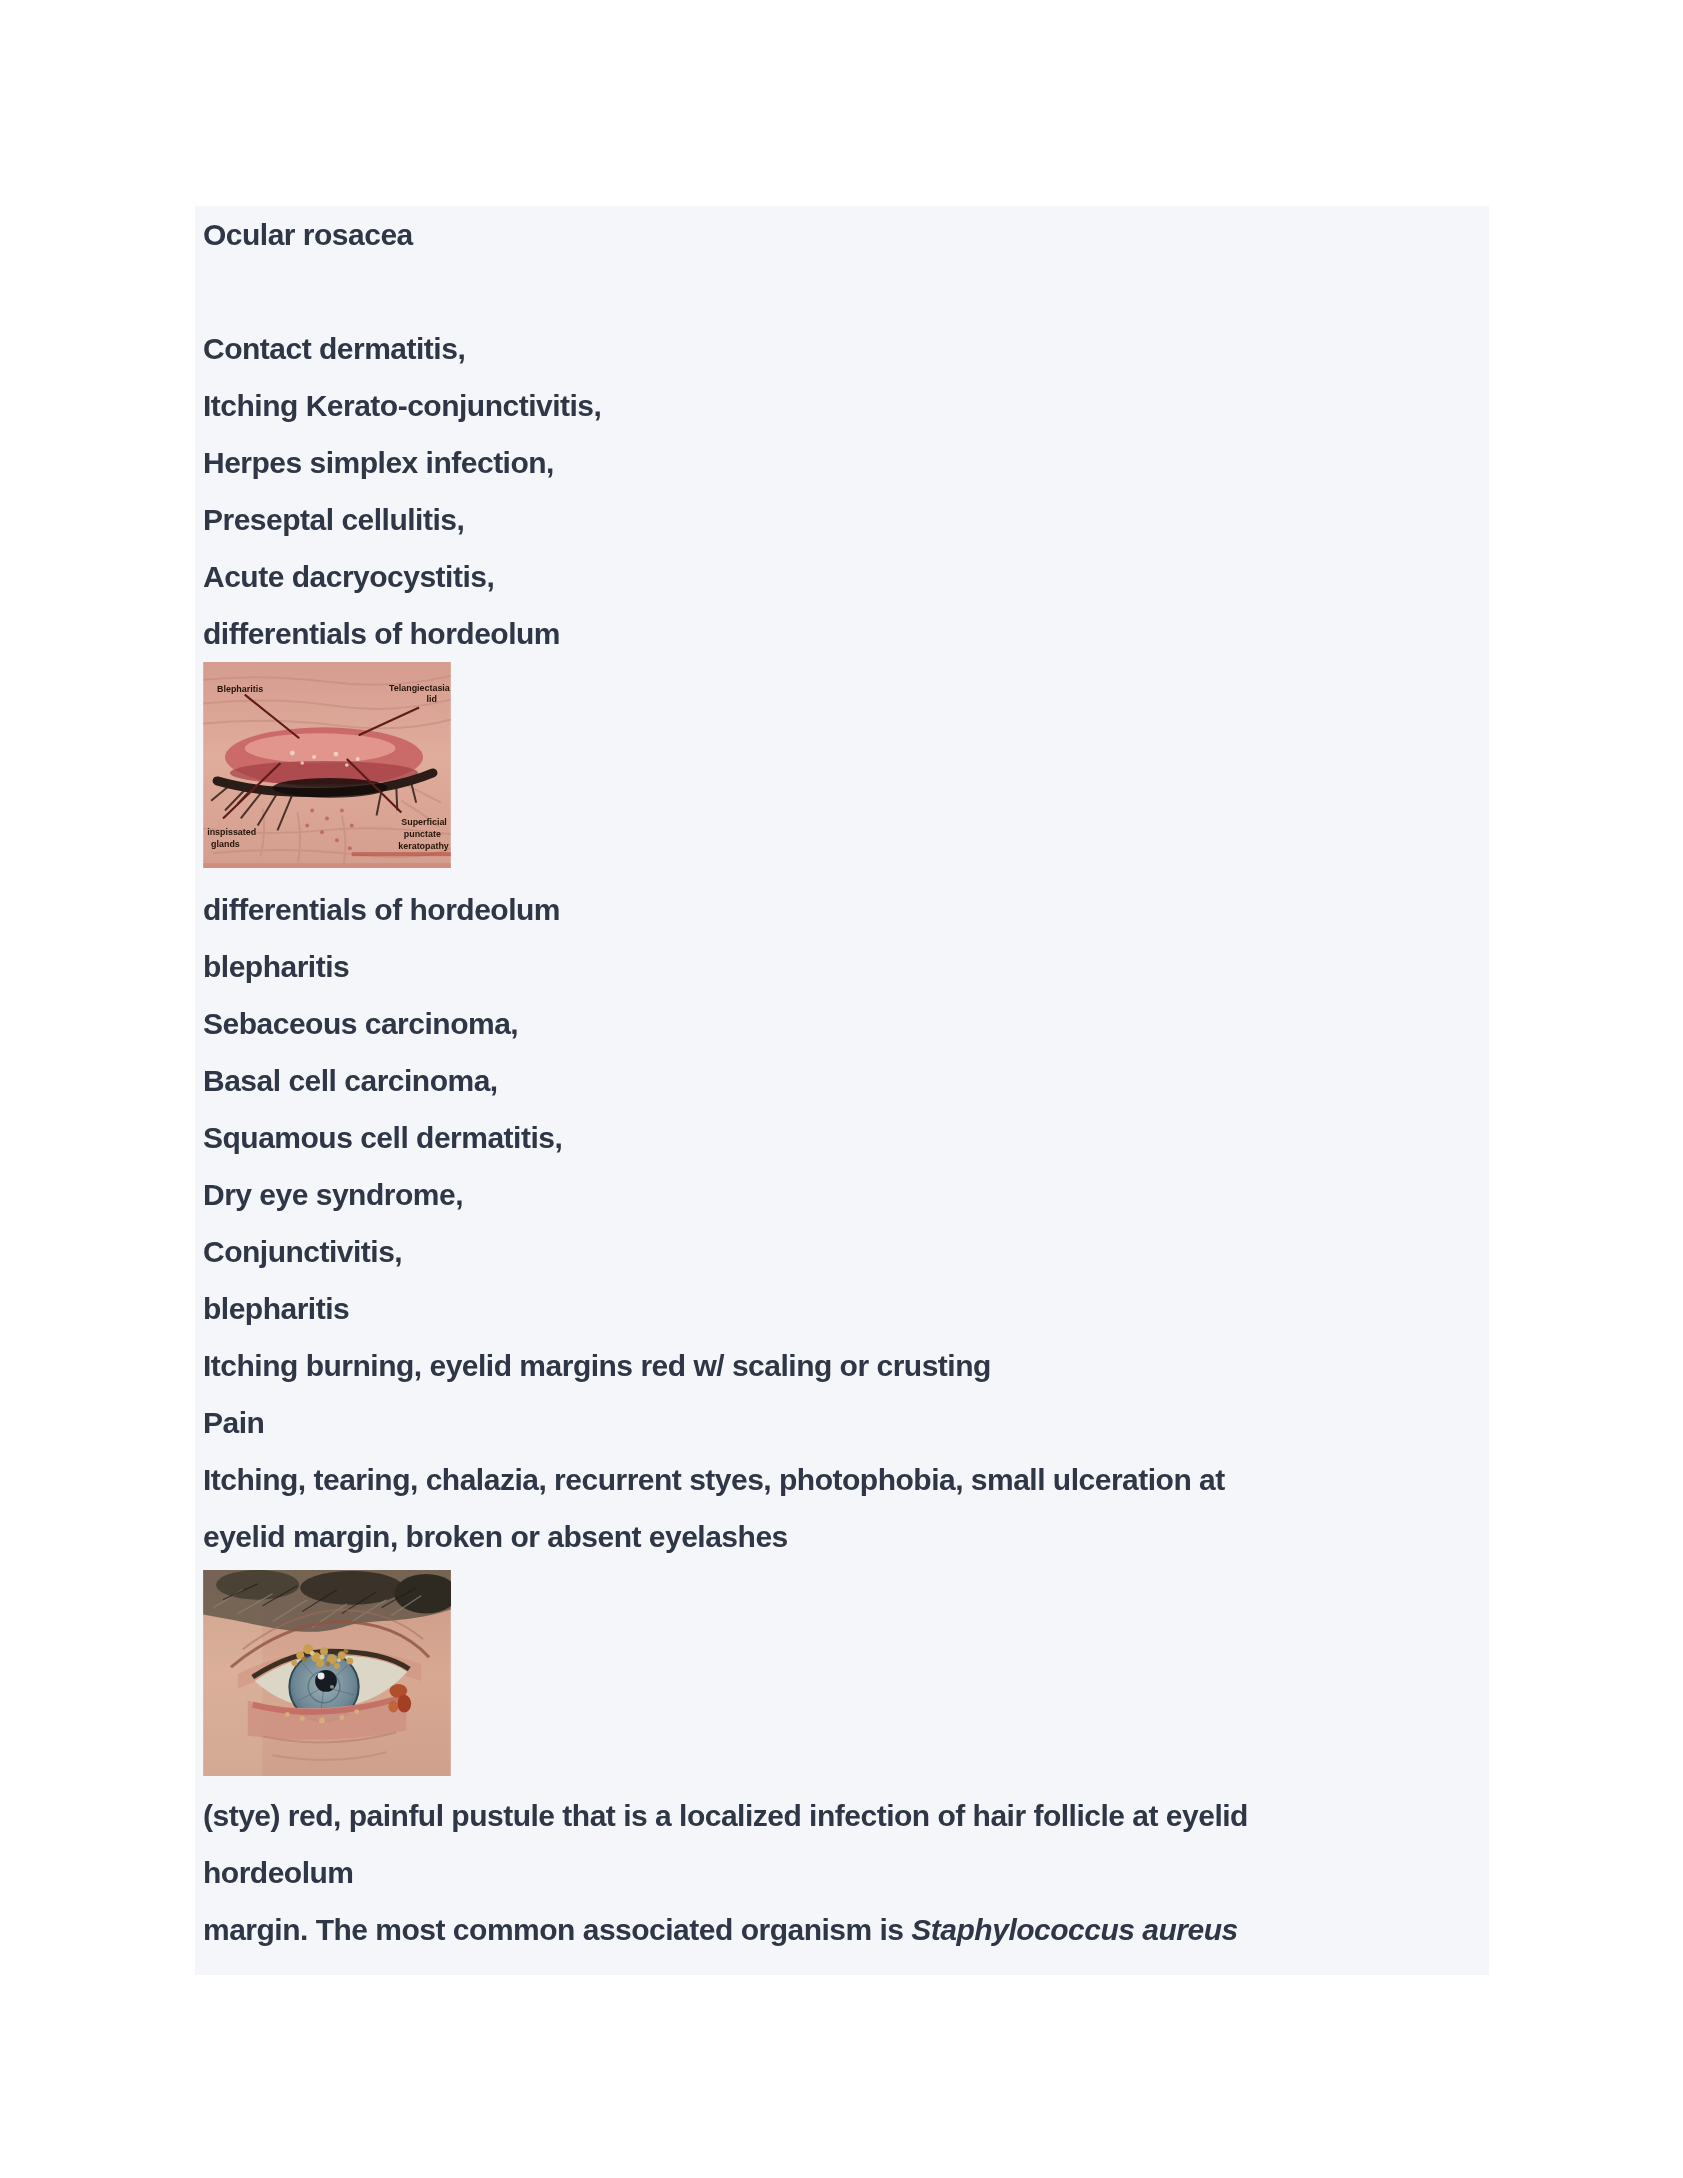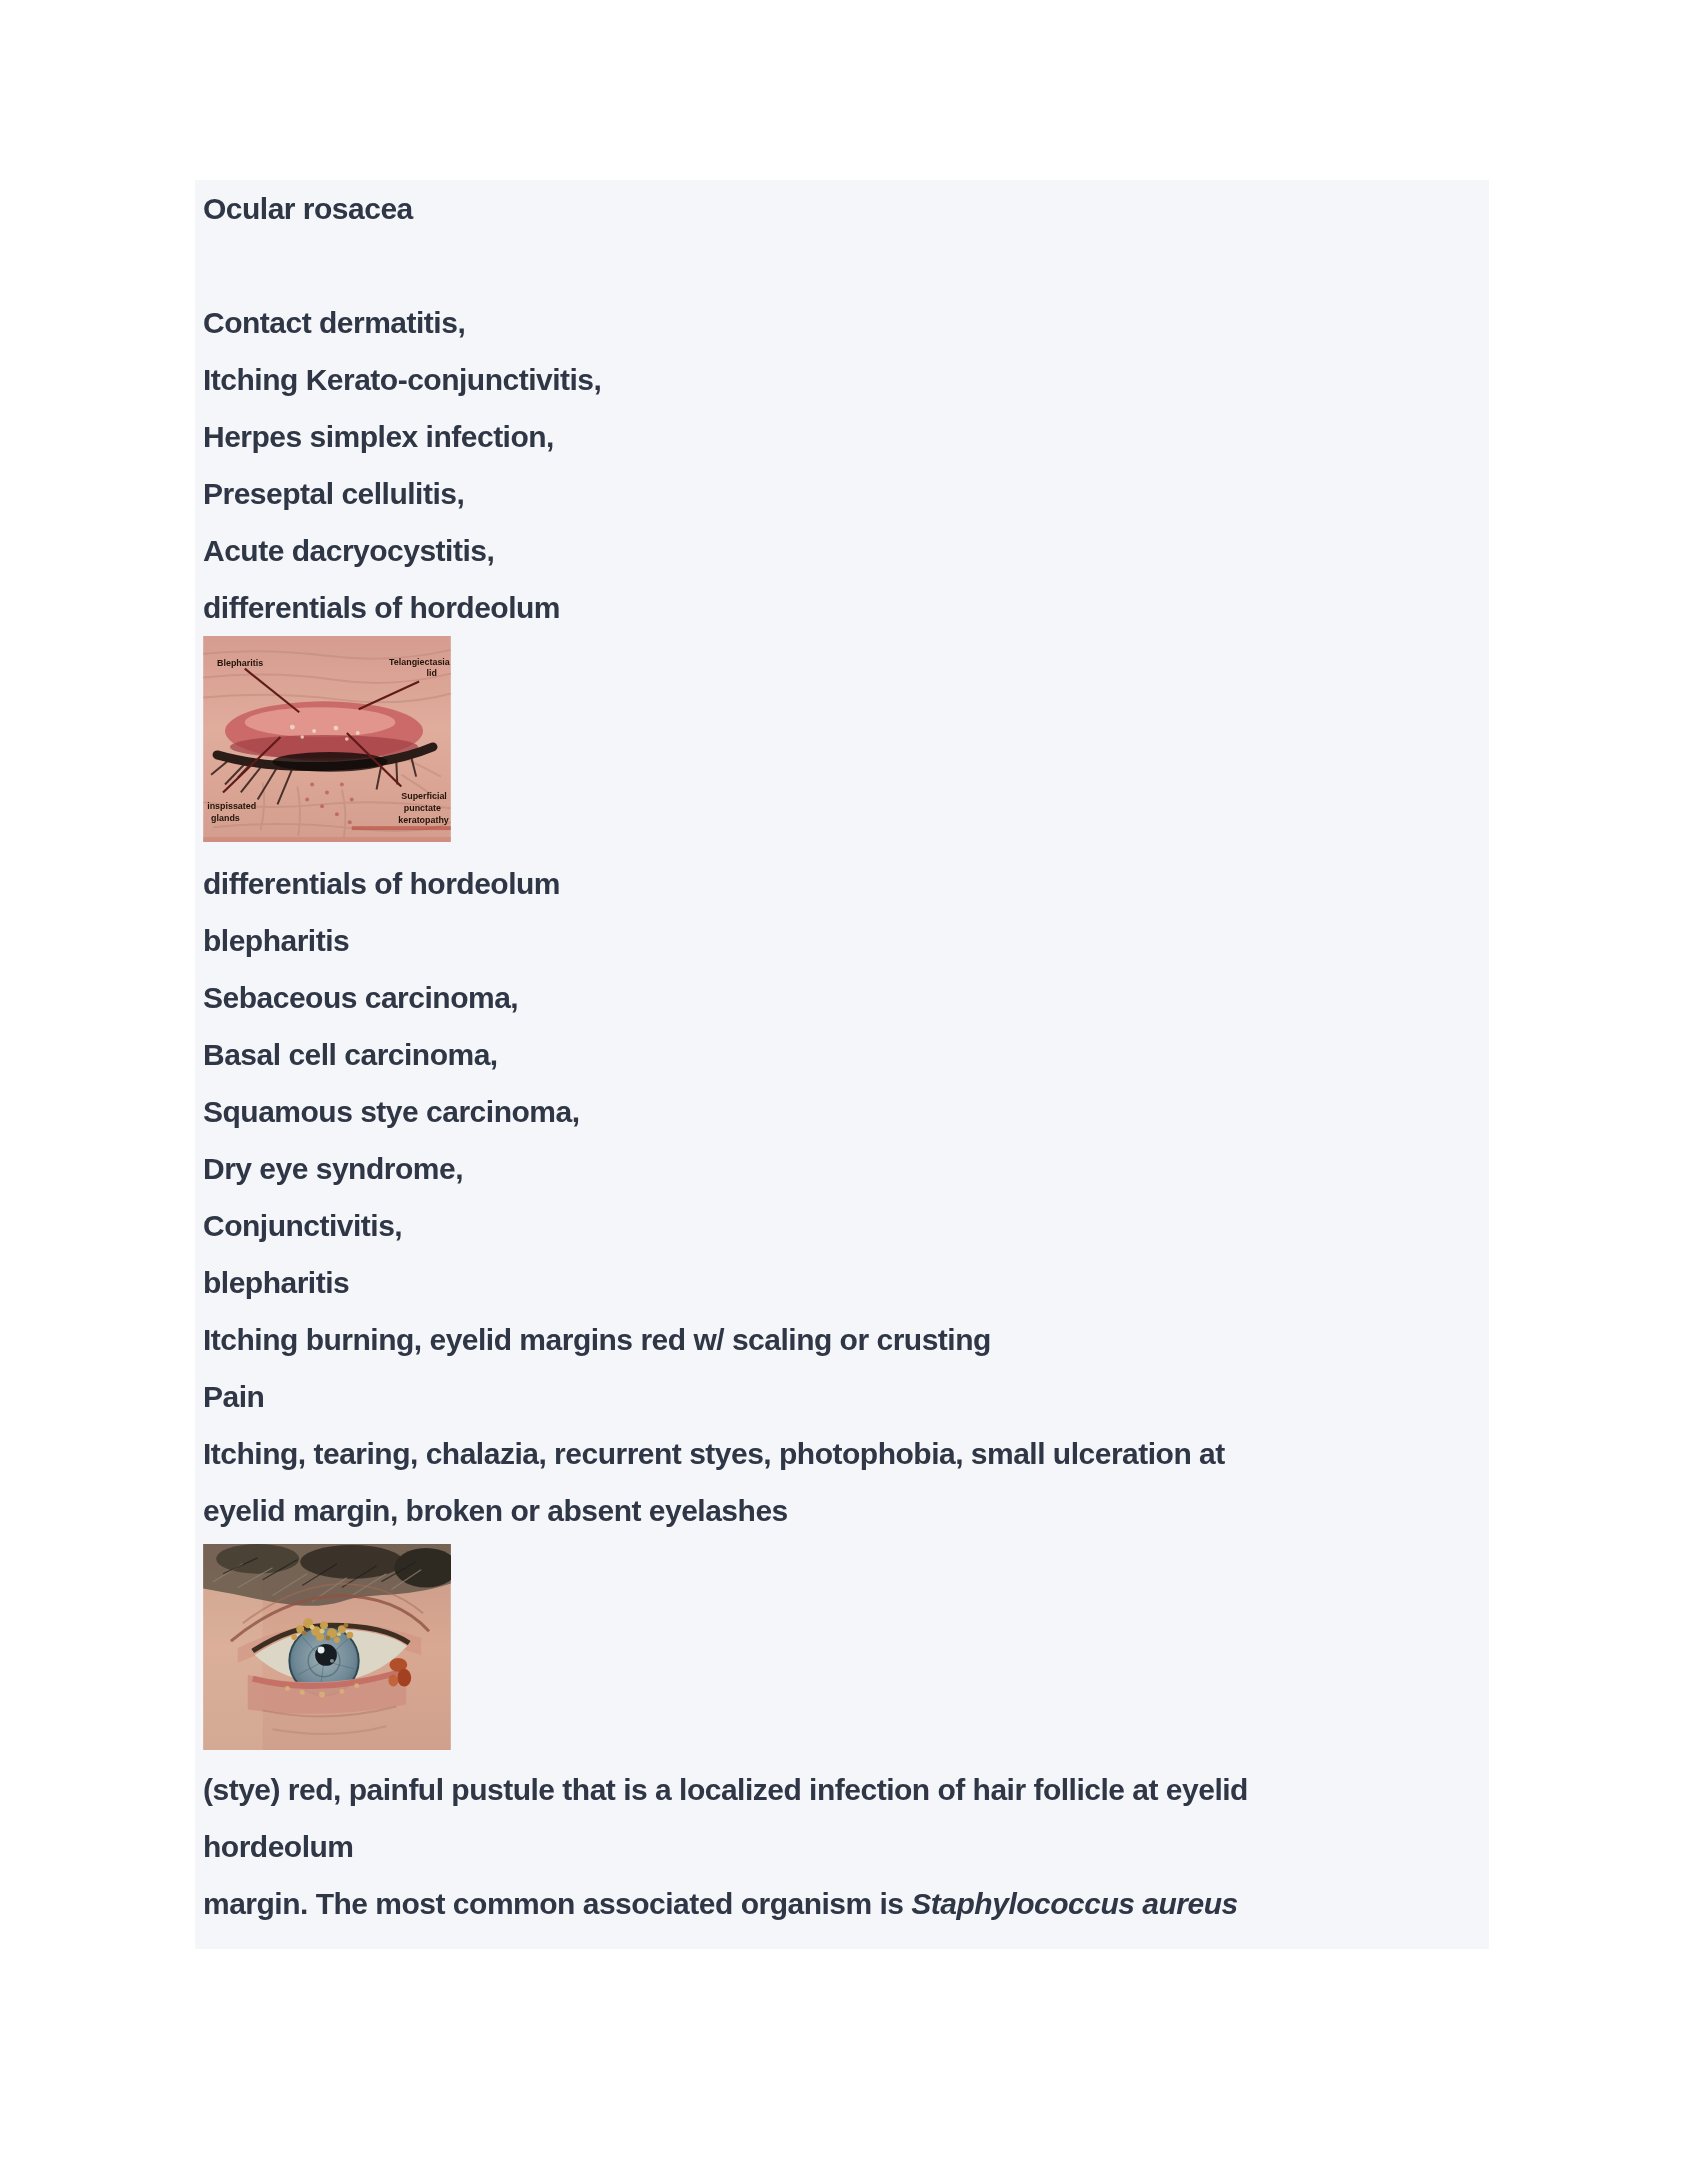--- a/index.html
+++ b/index.html
@@ -1,19 +1,19 @@
 <!DOCTYPE html>
 <html><head>
 <meta charset="utf-8">
 <style>
   * { margin:0; padding:0; box-sizing:border-box; }
   html,body { width:1683px; height:2178px; background:#ffffff; }
   body { position:relative; font-family:"Liberation Sans", sans-serif; }
   .panel {
-    position:absolute; left:195px; top:180px;
+    position:absolute; left:195px; top:206px;
     width:1294px; height:1769px;
     background:#f5f6fa;
     padding-left:8px; padding-top:0;
   }
   .line {
     height:57px; line-height:57px;
     font-size:30px; font-weight:700;
     color:#2f3645; letter-spacing:-0.5px;
     white-space:nowrap;
   }
@@ -125,21 +125,21 @@
       <text class="photo-label" x="246" y="165" text-anchor="end">Superficial</text>
       <text class="photo-label" x="240" y="177" text-anchor="end">punctate</text>
       <text class="photo-label" x="248" y="189" text-anchor="end">keratopathy</text>
     </g>
   </svg>
 
   <div class="line">differentials of hordeolum</div>
   <div class="line">blepharitis</div>
   <div class="line">Sebaceous carcinoma,</div>
   <div class="line">Basal cell carcinoma,</div>
-  <div class="line">Squamous stye carcinoma,</div>
+  <div class="line">Squamous cell dermatitis,</div>
   <div class="line">Dry eye syndrome,</div>
   <div class="line">Conjunctivitis,</div>
   <div class="line">blepharitis</div>
   <div class="line">Itching burning, eyelid margins red w/ scaling or crusting</div>
   <div class="line">Pain</div>
   <div class="line">Itching, tearing, chalazia, recurrent styes, photophobia, small ulceration at</div>
   <div class="line">eyelid margin, broken or absent eyelashes</div>
 
   <svg class="fig fig2" width="248" height="206" viewBox="0 0 250 208">
     <defs>

